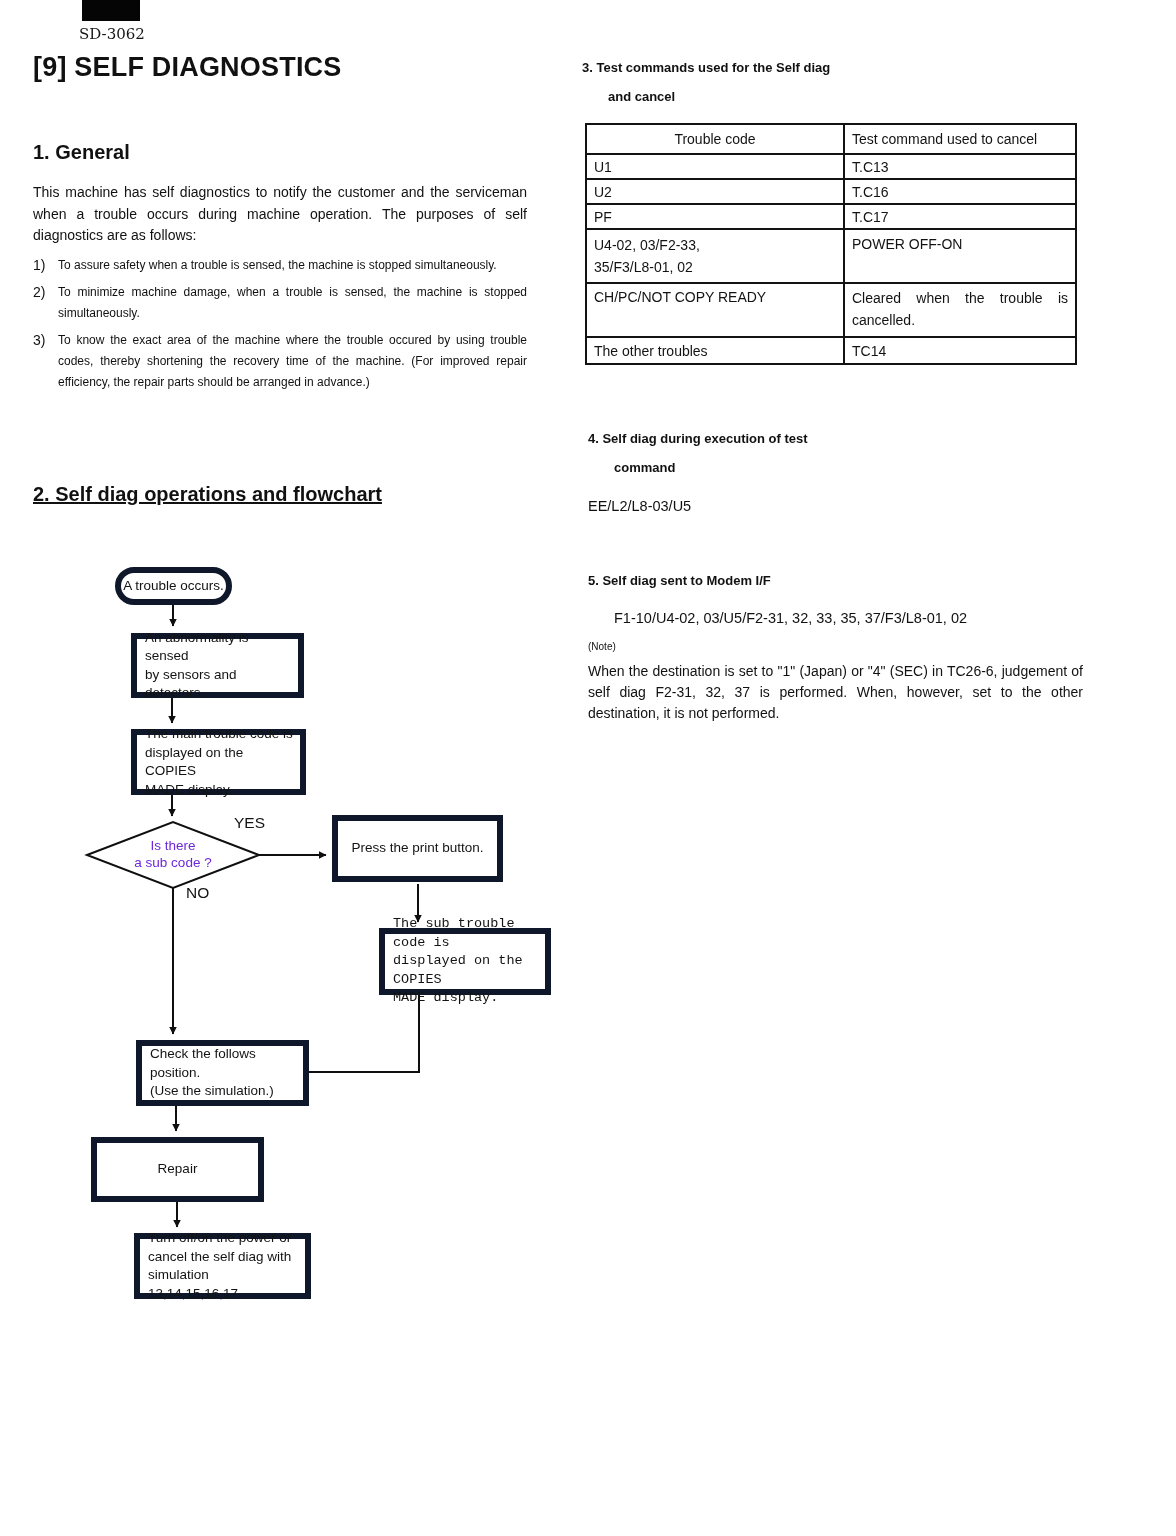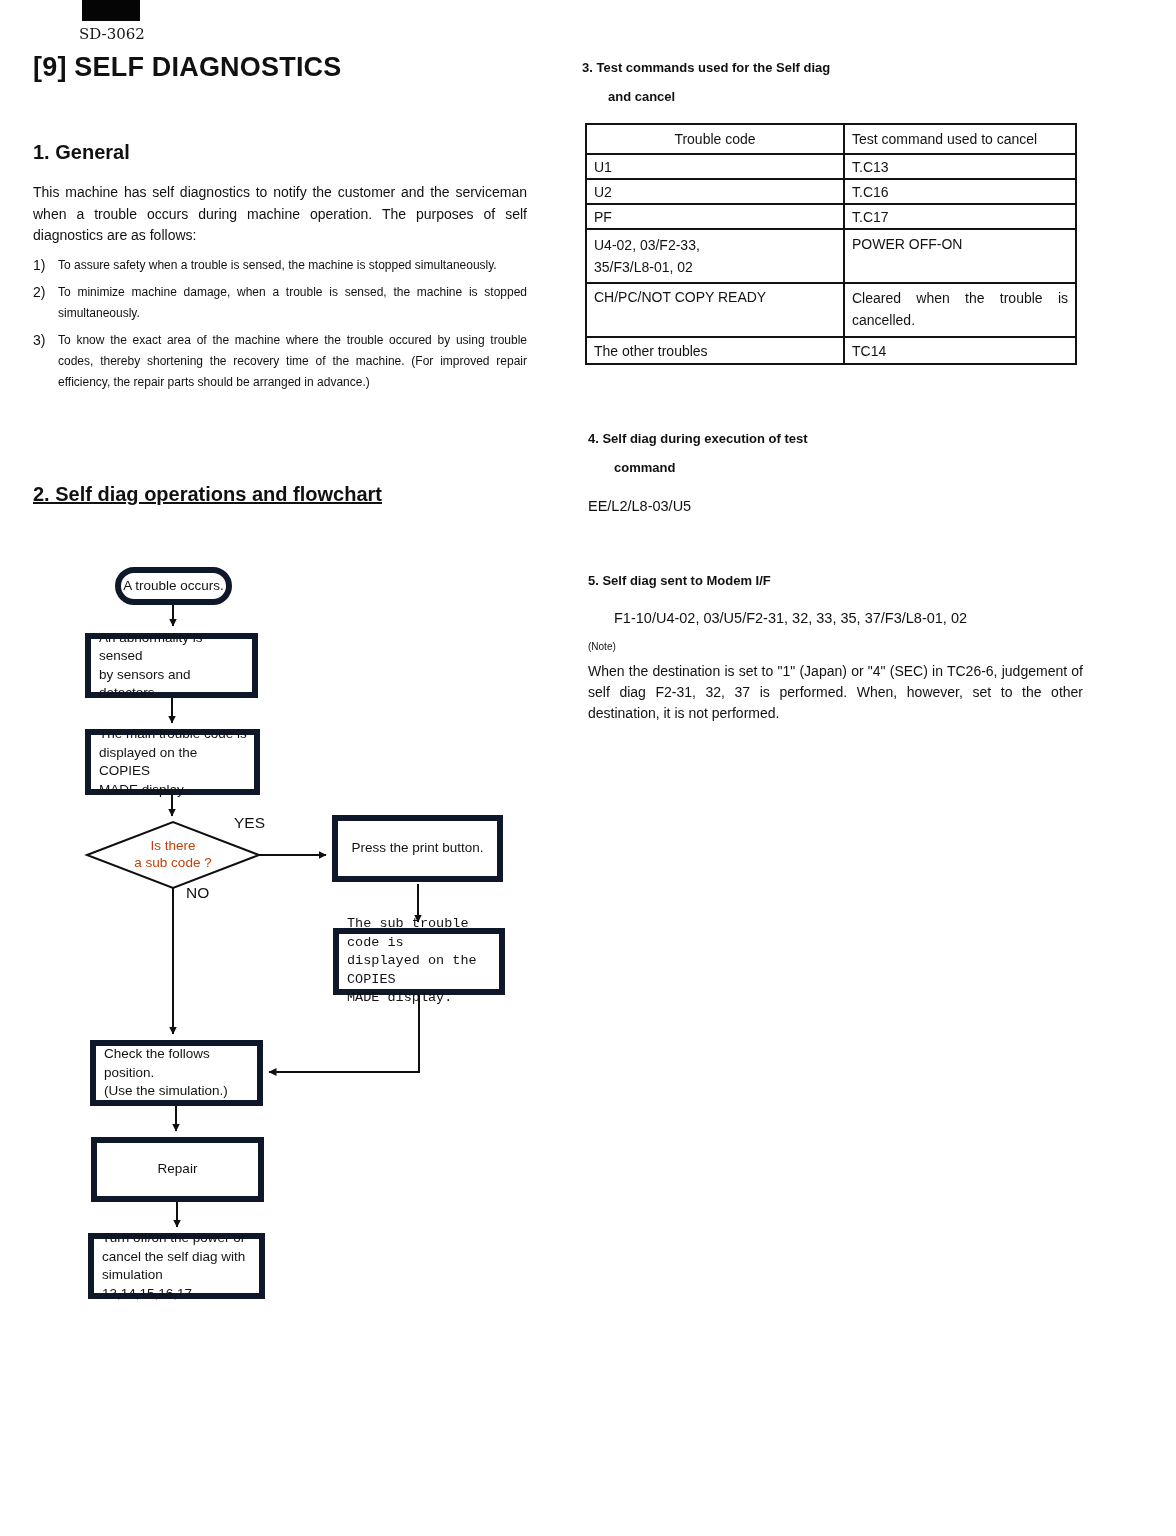--- a/index.html
+++ b/index.html
@@ -22,25 +22,25 @@
   .note-text{font-size:14px;line-height:21px;text-align:justify;}
 
   
   .fc-lines{position:absolute;left:0;top:0;z-index:1;}
   .fc-box{
     position:absolute;z-index:2;box-sizing:border-box;background:#ffffff;
     border:6px solid #0f172a;font-size:13.5px;line-height:18.5px;color:#131313;
     white-space:pre-line;display:flex;align-items:center;
   }
   .fc-center{justify-content:center;text-align:center;}
-  .fc-left{padding-left:8px;padding-right:3px;text-align:left;}
+  .fc-left{padding-left:8px;padding-right:3px;text-align:left;margin-left:46px;}
   .fc-term{border-radius:19px;}
   .fc-label{position:absolute;z-index:2;font-size:15.5px;color:#131313;white-space:nowrap;}
   .fc-diamond-text{
-    position:absolute;z-index:2;font-size:13.5px;line-height:17px;color:#c2410c;
+    position:absolute;z-index:2;font-size:13.5px;line-height:17px;color:#6d28d9;
     text-align:center;white-space:pre-line;
   }
 
   
   .tc-table{position:absolute;left:585px;top:123px;z-index:2;border-collapse:collapse;table-layout:fixed;width:492px;}
   .tc-table td{border:2px solid #131313;font-size:14px;color:#131313;padding:1px 7px;vertical-align:middle;}
   .tc-table .c1{width:242px;}
   .tc-table .hdr td{height:26px;}
   .tc-table .ctr{text-align:center;}
   .tc-table .r-s td{height:21px;}

